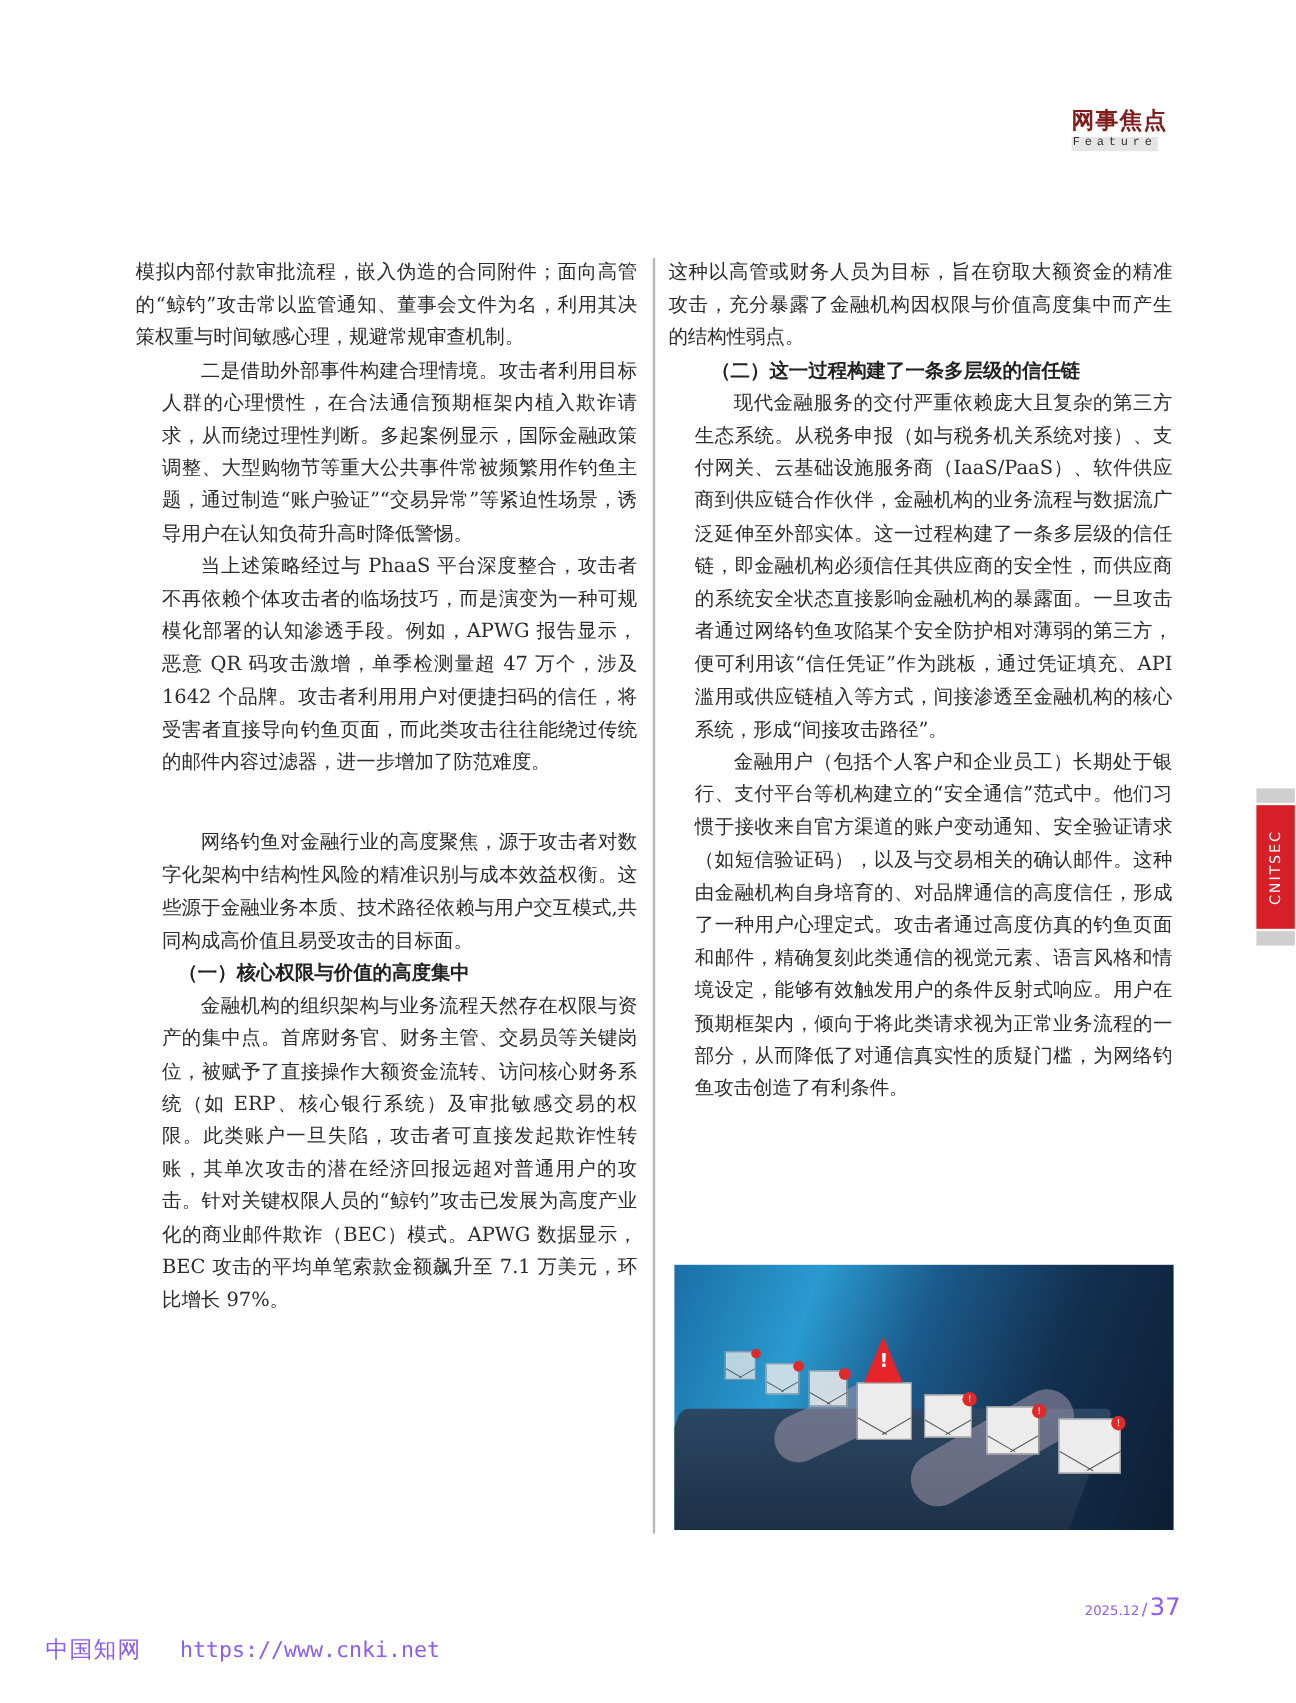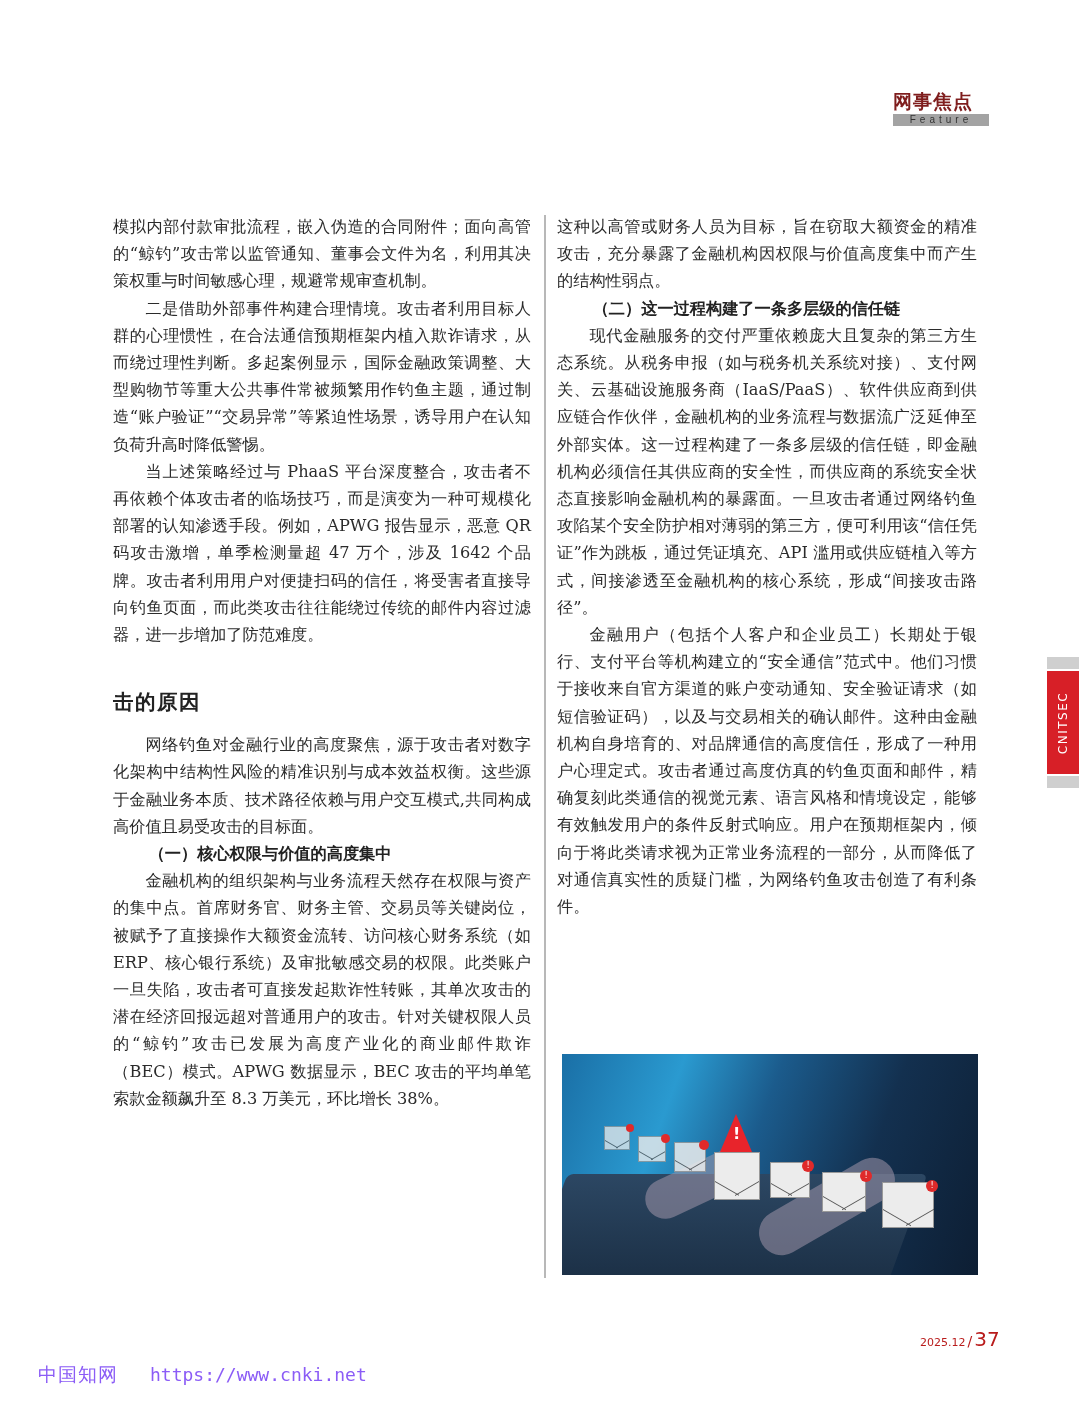--- a/index.html
+++ b/index.html
@@ -7,30 +7,30 @@
     width: 1080px; height: 1419px; position: relative; overflow: hidden;
     background: #ffffff; color: #2b2b2b;
     font-family: "DejaVu Serif", "Liberation Serif", serif;
   }
   .header-brand { position: absolute; left: 893px; top: 90px; width: 86px; }
   .brand-title {
     display: block; color: #7f1d1d; font-family: "DejaVu Sans", sans-serif;
     font-weight: bold; font-size: 19px; letter-spacing: 1px; line-height: 22px; text-align: left;
   }
   .brand-sub {
-    display: block; margin-top: 2px; background: #a3a3a3; color: #333;
-    font-family: Liberation Sans, sans-serif; font-size: 10px; letter-spacing: 4px;
-    text-align: center; line-height: 12px; height: 12px; width: 96px;
+    display: block; margin-top: 2px; background: #e5e5e5; color: #333;
+    font-family: Liberation Mono, monospace; font-size: 10px; letter-spacing: 4px;
+    text-align: center; line-height: 12px; height: 12px; width: 72px;
   }
   .col { position: absolute; top: 213px; font-size: 16.2px; line-height: 27.2px; text-align: justify; }
   .col-left { left: 113px; width: 418px; }
   .col-right { left: 557px; width: 420px; }
   .divider { position: absolute; left: 544px; top: 215px; width: 2px; height: 1063px; background: #b8b8b8; }
   p { margin: 0; }
-  .indent { text-indent: 2em; }
+  .indent { text-indent: 2em; margin-left: 22px; }
   .h2 {
     font-family: "DejaVu Sans", sans-serif; font-weight: bold; font-size: 20.5px; line-height: 29px;
     letter-spacing: 1.5px; margin: 40px 0 14px 0; color: #222;
   }
   .h2 .first { padding-left: 2.2em; }
   .h3 {
     font-family: "DejaVu Sans", sans-serif; font-weight: bold; font-size: 16.2px; line-height: 27.2px;
     color: #222; padding-left: 2.2em;
   }
   .photo {
@@ -66,21 +66,21 @@
   }
   .side-tab { position: absolute; left: 1047px; top: 657px; width: 32px; }
   .side-tab .gray { height: 12px; background: #cfcfcf; }
   .side-tab .red {
     height: 103px; background: #d71f27; margin: 2px 0; position: relative;
   }
   .side-tab .red span {
     position: absolute; left: 50%; top: 50%; transform: translate(-50%,-50%) rotate(-90deg);
     color: #fff; font-family: "DejaVu Sans", sans-serif; font-size: 12px; letter-spacing: 1.5px; white-space: nowrap;
   }
-  .folio { position: absolute; left: 904px; top: 1327px; font-family: "DejaVu Sans", sans-serif; color: #b91c1c; margin-left: 16px; }
+  .folio { position: absolute; left: 904px; top: 1327px; font-family: "DejaVu Sans", sans-serif; color: #8b5cf6; }
   .folio .date { font-size: 11px; }
   .folio .slash { font-size: 14px; margin: 0 2px; }
   .folio .page { font-size: 20px; }
   .watermark {
     position: absolute; left: 38px; top: 1362px; color: #8b5cf6; font-size: 19px;
   }
   .watermark .cn { font-family: "DejaVu Serif", serif; letter-spacing: 1px; }
   .watermark .url { font-family: "DejaVu Sans Mono", "Liberation Mono", monospace; margin-left: 32px; font-size: 18px; }
 </style>
 </head>
@@ -89,25 +89,24 @@
 <div class="header-brand">
   <span class="brand-title">网事焦点</span>
   <span class="brand-sub">Feature</span>
 </div>
 
 <div class="col col-left">
   <p>模拟内部付款审批流程，嵌入伪造的合同附件；面向高管的“鲸钓”攻击常以监管通知、董事会文件为名，利用其决策权重与时间敏感心理，规避常规审查机制。</p>
   <p class="indent">二是借助外部事件构建合理情境。攻击者利用目标人群的心理惯性，在合法通信预期框架内植入欺诈请求，从而绕过理性判断。多起案例显示，国际金融政策调整、大型购物节等重大公共事件常被频繁用作钓鱼主题，通过制造“账户验证”“交易异常”等紧迫性场景，诱导用户在认知负荷升高时降低警惕。</p>
   <p class="indent">当上述策略经过与 PhaaS 平台深度整合，攻击者不再依赖个体攻击者的临场技巧，而是演变为一种可规模化部署的认知渗透手段。例如，APWG 报告显示，恶意 QR 码攻击激增，单季检测量超 47 万个，涉及 1642 个品牌。攻击者利用用户对便捷扫码的信任，将受害者直接导向钓鱼页面，而此类攻击往往能绕过传统的邮件内容过滤器，进一步增加了防范难度。</p>
   <div class="h2">
-    <div>击的原因</div>
   </div>
   <p class="indent">网络钓鱼对金融行业的高度聚焦，源于攻击者对数字化架构中结构性风险的精准识别与成本效益权衡。这些源于金融业务本质、技术路径依赖与用户交互模式,共同构成高价值且易受攻击的目标面。</p>
   <div class="h3">（一）核心权限与价值的高度集中</div>
-  <p class="indent">金融机构的组织架构与业务流程天然存在权限与资产的集中点。首席财务官、财务主管、交易员等关键岗位，被赋予了直接操作大额资金流转、访问核心财务系统（如 ERP、核心银行系统）及审批敏感交易的权限。此类账户一旦失陷，攻击者可直接发起欺诈性转账，其单次攻击的潜在经济回报远超对普通用户的攻击。针对关键权限人员的“鲸钓”攻击已发展为高度产业化的商业邮件欺诈（BEC）模式。APWG 数据显示，BEC 攻击的平均单笔索款金额飙升至 8.3 万美元，环比增长 38%。</p>
+  <p class="indent">金融机构的组织架构与业务流程天然存在权限与资产的集中点。首席财务官、财务主管、交易员等关键岗位，被赋予了直接操作大额资金流转、访问核心财务系统（如 ERP、核心银行系统）及审批敏感交易的权限。此类账户一旦失陷，攻击者可直接发起欺诈性转账，其单次攻击的潜在经济回报远超对普通用户的攻击。针对关键权限人员的“鲸钓”攻击已发展为高度产业化的商业邮件欺诈（BEC）模式。APWG 数据显示，BEC 攻击的平均单笔索款金额飙升至 7.1 万美元，环比增长 97%。</p>
 </div>
 
 <div class="divider"></div>
 
 <div class="col col-right">
   <p>这种以高管或财务人员为目标，旨在窃取大额资金的精准攻击，充分暴露了金融机构因权限与价值高度集中而产生的结构性弱点。</p>
   <div class="h3">（二）这一过程构建了一条多层级的信任链</div>
   <p class="indent">现代金融服务的交付严重依赖庞大且复杂的第三方生态系统。从税务申报（如与税务机关系统对接）、支付网关、云基础设施服务商（IaaS/PaaS）、软件供应商到供应链合作伙伴，金融机构的业务流程与数据流广泛延伸至外部实体。这一过程构建了一条多层级的信任链，即金融机构必须信任其供应商的安全性，而供应商的系统安全状态直接影响金融机构的暴露面。一旦攻击者通过网络钓鱼攻陷某个安全防护相对薄弱的第三方，便可利用该“信任凭证”作为跳板，通过凭证填充、API 滥用或供应链植入等方式，间接渗透至金融机构的核心系统，形成“间接攻击路径”。</p>
   <p class="indent">金融用户（包括个人客户和企业员工）长期处于银行、支付平台等机构建立的“安全通信”范式中。他们习惯于接收来自官方渠道的账户变动通知、安全验证请求（如短信验证码），以及与交易相关的确认邮件。这种由金融机构自身培育的、对品牌通信的高度信任，形成了一种用户心理定式。攻击者通过高度仿真的钓鱼页面和邮件，精确复刻此类通信的视觉元素、语言风格和情境设定，能够有效触发用户的条件反射式响应。用户在预期框架内，倾向于将此类请求视为正常业务流程的一部分，从而降低了对通信真实性的质疑门槛，为网络钓鱼攻击创造了有利条件。</p>
 </div>

